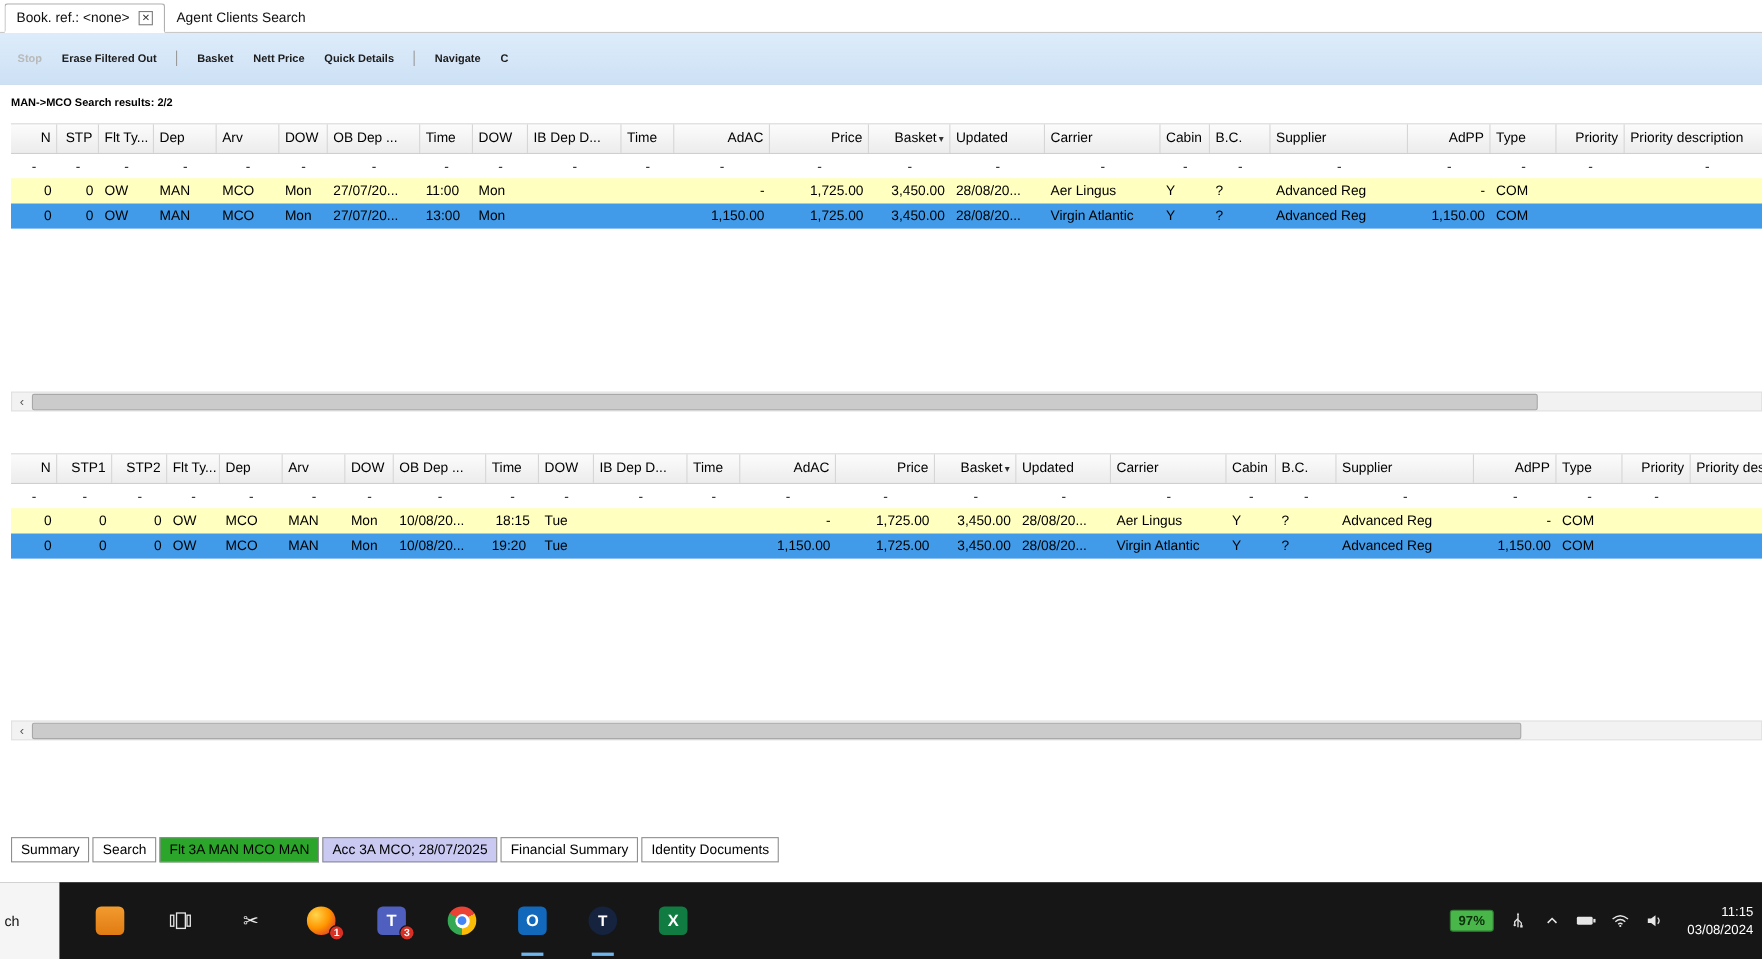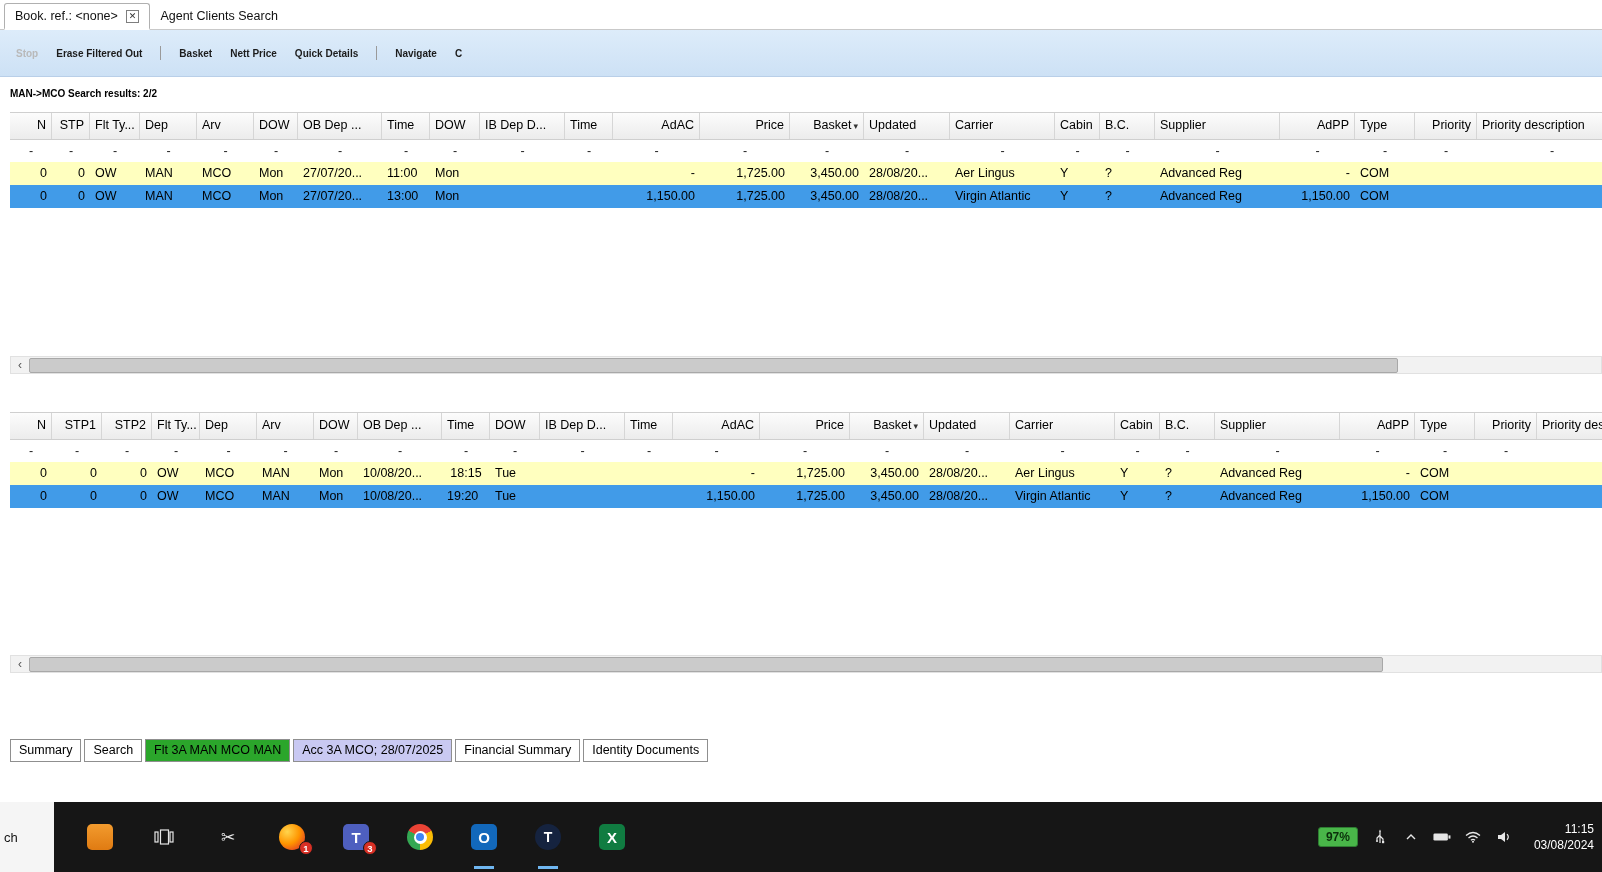--- a/index.html
+++ b/index.html
@@ -51,21 +51,21 @@
            display:flex;align-items:center;box-sizing:border-box;}
   #hs1{top:356px;} #hs2{top:655px;}
   .scroll-btn{width:18px;height:100%;display:flex;align-items:center;justify-content:center;
               color:#555;font-size:12px;cursor:pointer;}
   .scroll-thumb{height:13px;background:#cbcbcb;border:1px solid #a8a8a8;border-radius:2px;cursor:grab;}
 
   
   .search-time{position:absolute;left:18px;top:702px;height:22px;line-height:22px;font-size:13px;color:#000;}
 
   
-  .bottom-tabs{position:absolute;left:10px;top:738px;height:24px;display:flex;align-items:flex-end;}
+  .bottom-tabs{position:absolute;left:10px;top:760px;height:24px;display:flex;align-items:flex-end;}
   .btab{height:21px;line-height:21px;padding:0 8px;font-size:12.5px;border:1px solid #8f8f8f;background:#fff;
         margin-right:3px;white-space:nowrap;cursor:pointer;}
   .btab.green{background:var(--tab-green);}
   .btab.lavender{background:var(--tab-lavender);}
 
   
   .statusbar{position:absolute;left:0;right:0;top:768px;height:28px;border-top:1px solid #d0d0d0;background:#fff;
              font-size:13px;color:#000;}
   .statusbar .sb{position:absolute;top:0;height:28px;line-height:28px;white-space:nowrap;}
   #sb-agent{left:0;} #sb-retailer{left:132px;} #sb-client{left:356px;}

